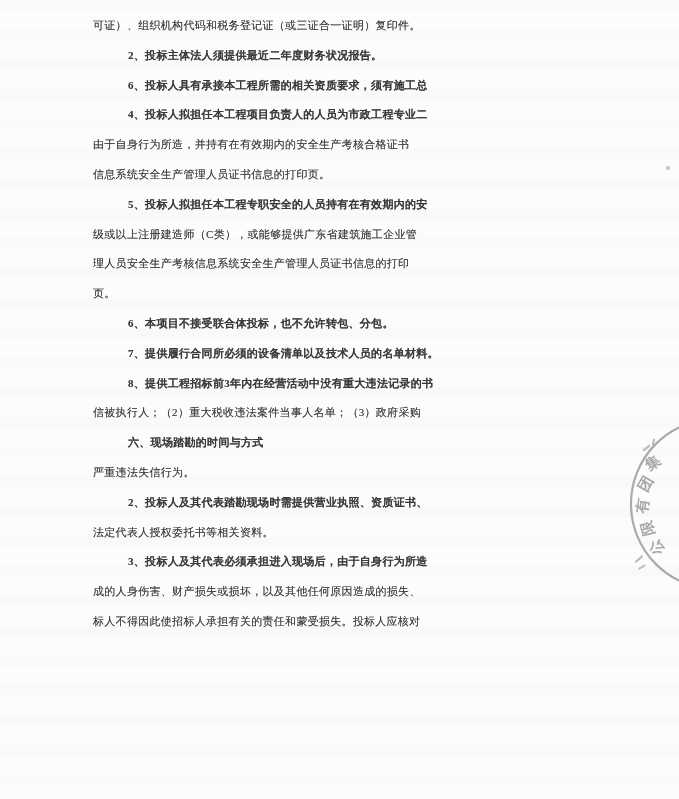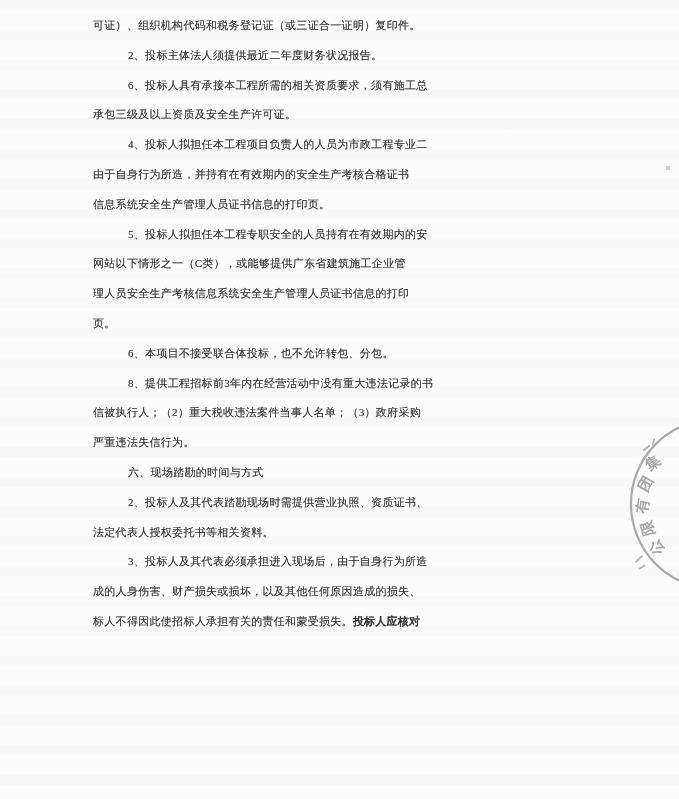--- a/index.html
+++ b/index.html
@@ -20,22 +20,22 @@
     position: absolute;
     left: 93px; top: 11px;
     width: 566px;
     font-size: 11px;
     line-height: 29.8px;
     letter-spacing: 0.3px;
     color: #3a3a3a;
     text-shadow: 0 0 0.5px rgba(58,58,58,0.55);
   }
   .line { white-space: nowrap; height: 29.8px; }
-  .line.indent { padding-left: 35px; }
-  .line b { font-weight: 700; letter-spacing: 0.2px; }
+  .line.indent { padding-left: 35px; font-weight: bold; }
+  .line b { font-weight: 400; letter-spacing: 0.2px; }
 
   
   .seal { position: absolute; left: 0; top: 0; width: 679px; height: 799px; pointer-events: none; }
   .seal-arc { position: absolute; left: 0; top: 0; }
   .seal-char {
     position: absolute;
     font-size: 15px;
     font-weight: 600;
     opacity: 0.85;
     font-family: "Liberation Serif", "DejaVu Serif", serif;
@@ -61,33 +61,33 @@
     opacity: 0.7;
   }
 </style>
 </head>
 <body>
 
 <div class="doc" style="color: rgb(58, 58, 58);">
     <div class="line">可证）、组织机构代码和税务登记证（或三证合一证明）复印件。</div>
     <div class="line indent">2、投标主体法人须提供最近二年度财务状况报告。</div>
     <div class="line indent">6、投标人具有承接本工程所需的相关资质要求，须有施工总</div>
-    <div class="line">承包三级及以上资质及安全生产许可证。</div>
     <div class="line indent">4、投标人拟担任本工程项目负责人的人员为市政工程专业二</div>
     <div class="line">由于自身行为所造，并持有在有效期内的安全生产考核合格证书</div>
     <div class="line">信息系统安全生产管理人员证书信息的打印页。</div>
     <div class="line indent">5、投标人拟担任本工程专职安全的人员持有在有效期内的安</div>
-    <div class="line">网站以下情形之一（C类），或能够提供广东省建筑施工企业管</div>
+    <div class="line">级或以上注册建造师（C类），或能够提供广东省建筑施工企业管</div>
     <div class="line">理人员安全生产考核信息系统安全生产管理人员证书信息的打印</div>
     <div class="line">页。</div>
     <div class="line indent">6、本项目不接受联合体投标，也不允许转包、分包。</div>
+    <div class="line indent">7、提供履行合同所必须的设备清单以及技术人员的名单材料。</div>
     <div class="line indent">8、提供工程招标前3年内在经营活动中没有重大违法记录的书</div>
     <div class="line">信被执行人；（2）重大税收违法案件当事人名单；（3）政府采购</div>
+    <div class="line indent">六、现场踏勘的时间与方式</div>
     <div class="line">严重违法失信行为。</div>
-    <div class="line indent">六、现场踏勘的时间与方式</div>
     <div class="line indent">2、投标人及其代表踏勘现场时需提供营业执照、资质证书、</div>
     <div class="line">法定代表人授权委托书等相关资料。</div>
     <div class="line indent">3、投标人及其代表必须承担进入现场后，由于自身行为所造</div>
     <div class="line">成的人身伤害、财产损失或损坏，以及其他任何原因造成的损失、</div>
     <div class="line">标人不得因此使招标人承担有关的责任和蒙受损失。<b>投标人应核对</b></div>
   </div>
 
 <div class="seal">
   <svg class="seal-arc" width="679" height="799" viewBox="0 0 679 799">
     <circle cx="716" cy="504" r="85" fill="none" stroke="#9c9c9c" stroke-width="2.2" opacity="0.85"></circle>

